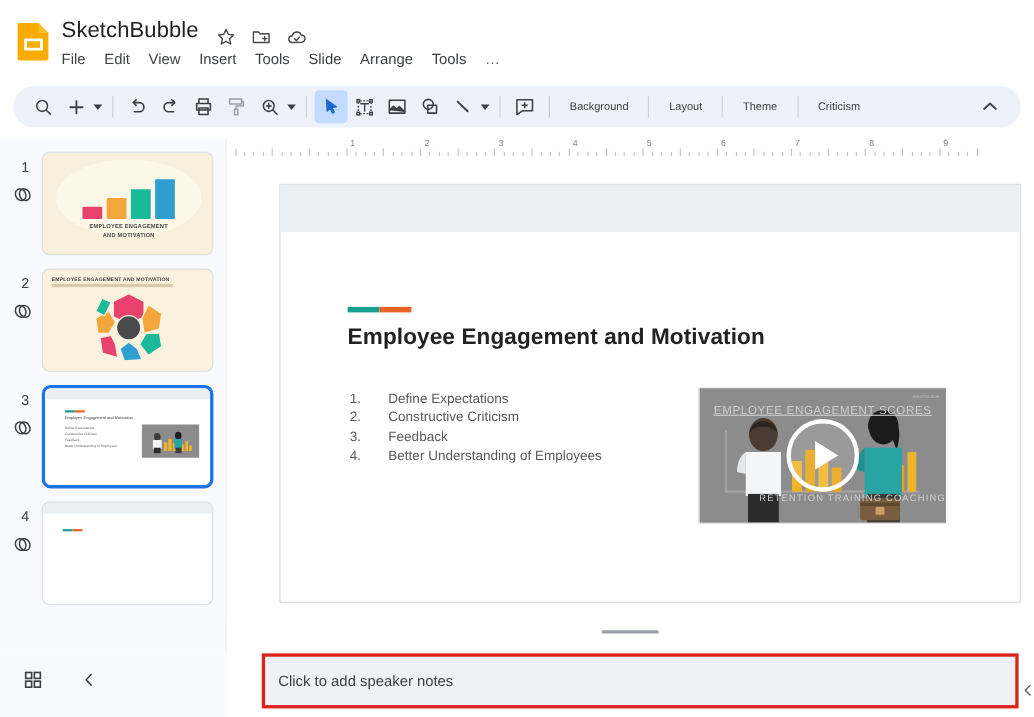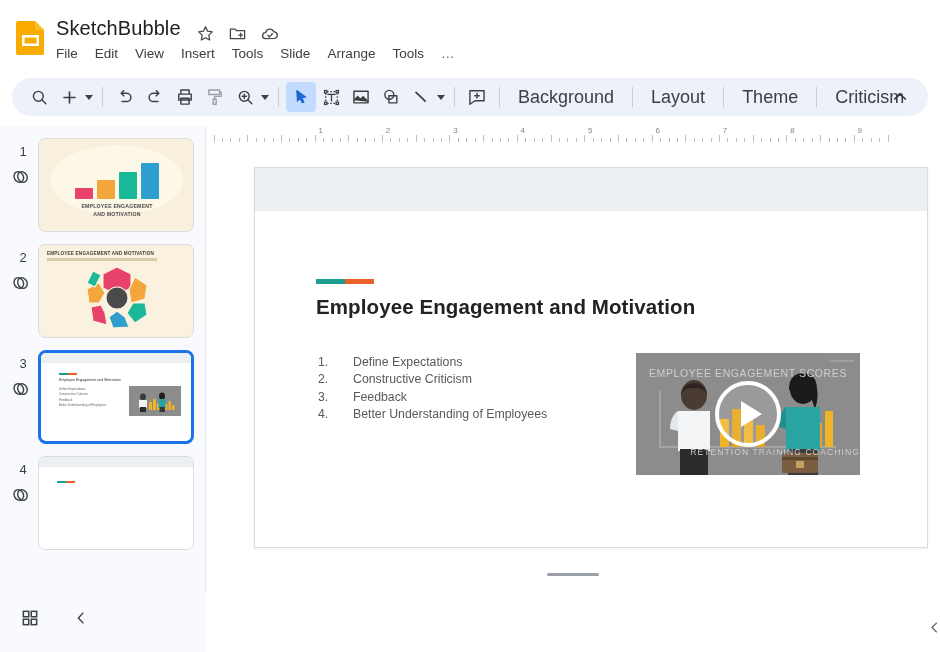--- a/index.html
+++ b/index.html
@@ -30,21 +30,21 @@
 
   
   .toolbar { position:absolute; left:12px; top:78px; width:916px; height:38px;
              background:#edf2fa; border-radius:19px; display:flex; align-items:center; padding:0 12px; }
   .tb-item { display:flex; align-items:center; justify-content:center; height:30px; min-width:30px;
              border-radius:4px; cursor:pointer; color:#3c4043; }
   .tb-item.active { background:#c2dbff; }
   .tb-caret { width:0;height:0;border-left:4px solid transparent;border-right:4px solid transparent;
               border-top:5px solid #3c4043; margin-left:1px; margin-right:2px; cursor:pointer; }
   .tb-divider { width:1px; height:20px; background:#c7cdd6; margin:0 7px; }
-  .tb-text { font-size:18px; color:#3c4043; padding:0 11px; height:28px; display:flex;
+  .tb-text { font-size:10px; color:#3c4043; padding:0 11px; height:28px; display:flex;
              align-items:center; border-radius:4px; cursor:pointer; white-space:nowrap; }
   .tb-collapse { position:absolute; right:18px; top:9px; cursor:pointer; color:#3c4043; }
 
   
   .filmstrip { position:absolute; left:0; top:126px; width:206px; height:466px;
                background:#f8fafd; overflow:hidden; }
   .slide-entry { position:absolute; left:0; width:206px; height:106px; }
   .slide-num { position:absolute; left:12px; top:6px; width:22px; text-align:center;
                font-size:13px; color:#3c4043; }
   .slide-link { position:absolute; left:10px; top:28px; width:26px; height:24px; color:#3c4043; }
@@ -105,21 +105,21 @@
   .accent-bar { position:absolute; left:61px; top:111px; }
   .accent-bar i { display:inline-block; height:5px; width:29px; vertical-align:top; }
   .slide-title { position:absolute; left:61px; top:127px; font-size:20.5px; font-weight:bold;
                  color:#222; letter-spacing:.1px; white-space:nowrap; }
   .slide-list { position:absolute; left:63px; top:186px; }
   .sl-row { display:flex; font-size:12.3px; color:#58595b; line-height:1.42; }
   .sl-num { width:35px; }
   .video-box { position:absolute; left:380px; top:184px; width:226px; height:124px; background:#8c8c8c;
                border:1px solid #ffffff; overflow:hidden; cursor:pointer; }
   .vb-title { position:absolute; left:0; top:14px; width:100%; text-align:center; font-size:10.5px;
-              color:#cfcfcf; letter-spacing:.6px; white-space:nowrap; }
+              color:#cfcfcf; letter-spacing:.6px; white-space:nowrap;text-decoration:underline; }
   .vb-sub { position:absolute; left:0; top:94px; width:100%; text-align:right; font-size:8.5px;
             color:#cfcfcf; letter-spacing:1.1px; white-space:nowrap; }
   .vb-wm { position:absolute; right:6px; top:5px; font-size:4.2px; color:#bdbdbd; text-align:right;
            line-height:1.4; }
   .vb-play { position:absolute; left:50%; top:50%; width:66px; height:66px; margin:-33px 0 0 -33px;
              border-radius:50%; border:4px solid #fff; background:rgba(255,255,255,.12);
              display:flex; align-items:center; justify-content:center; }
   .vb-play .tri { width:0;height:0; border-left:21px solid #fff; border-top:13px solid transparent;
                   border-bottom:13px solid transparent; margin-left:6px; }
   .divider-handle { position:absolute; left:50%; top:431px; width:52px; height:3px; margin-left:-26px;
@@ -639,19 +639,22 @@
           <span class="tri"></span>
         </div>
       </div>
     </div>
 
     <div class="divider-handle"></div>
   </div>
 
   <div class="bottom-bg"></div>
 
+  <div class="notes-wrap">
+    <div class="notes-text">Click to add speaker notes</div>
+  </div>
   <span class="notes-right-chev">
     <svg width="15" height="15" viewBox="0 0 24 24" fill="none" stroke="#5f6368" stroke-width="2.2" stroke-linecap="round" stroke-linejoin="round">
         <path d="M15 5l-7 7 7 7"></path>
       </svg>
   </span>
 
 </div>
 
 </body></html>

